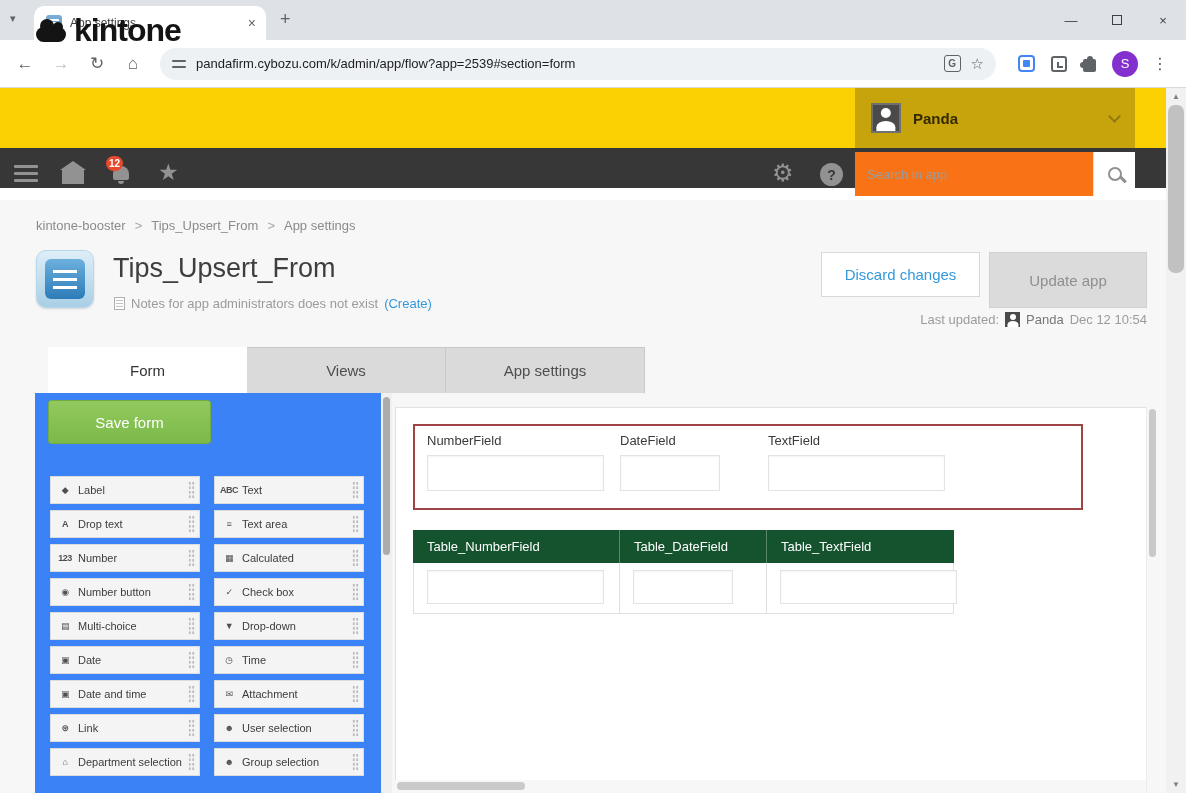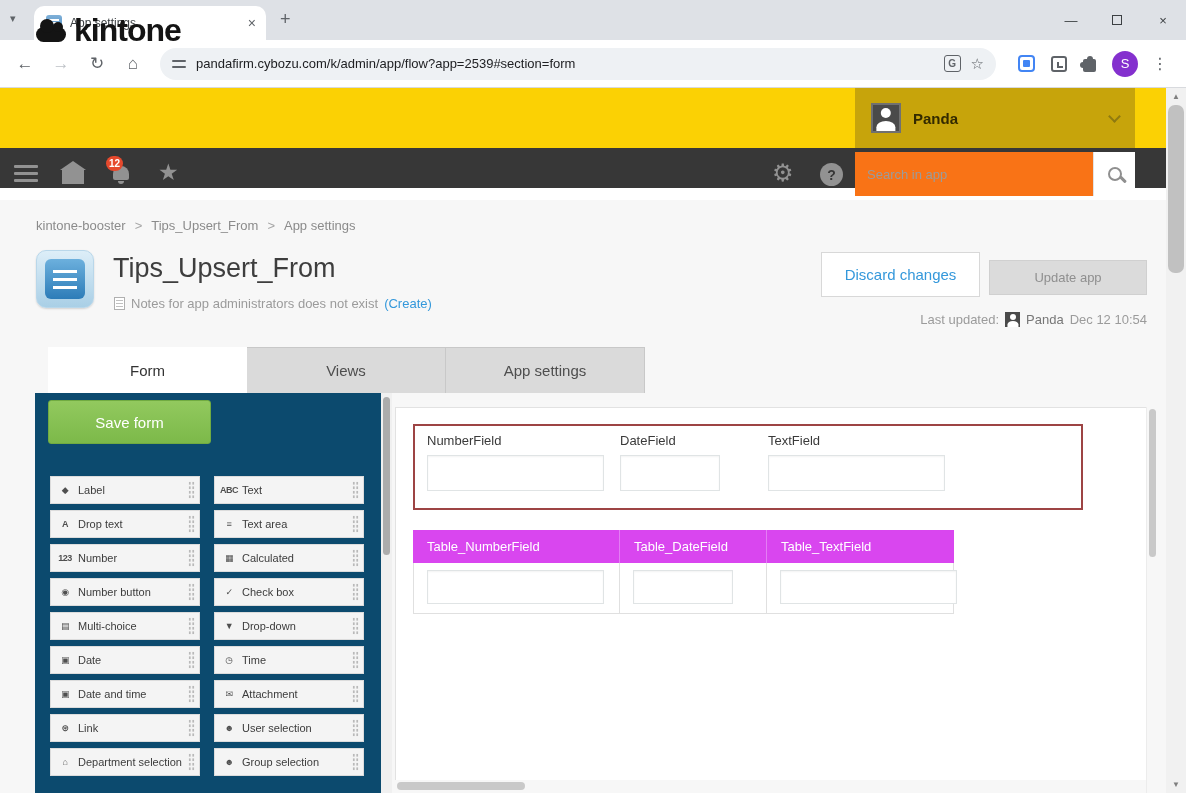--- a/index.html
+++ b/index.html
@@ -85,32 +85,32 @@
 
 .app-icon{position:absolute;left:36px;top:50px;width:58px;height:58px;border-radius:10px;background:linear-gradient(#ddeef8,#a9cfe6);border:1px solid #b9d7ea;box-shadow:0 1px 2px rgba(0,0,0,.15);display:flex;align-items:center;justify-content:center}
 .app-icon-inner{width:40px;height:40px;border-radius:6px;background:linear-gradient(#6cb0dd,#2d7cb8);display:flex;align-items:center;justify-content:center}
 .app-icon-lines{width:24px;height:19px;background:repeating-linear-gradient(to bottom,#fff 0,#fff 3px,transparent 3px,transparent 8px)}
 .page-title{position:absolute;left:113px;top:53px;font-size:27px;color:#3e3e3e;white-space:nowrap;font-weight:normal}
 .notes-line{position:absolute;left:114px;top:96px;display:flex;align-items:center;gap:6px;font-size:13px;color:#9b9b9b}
 .note-icon{position:relative;width:11px;height:13px;border:1px solid #b0b0b0;background:#fff}
 .note-icon::after{content:"";position:absolute;left:1px;top:2px;width:7px;height:1px;background:#c0c0c0;box-shadow:0 3px 0 #c0c0c0,0 6px 0 #c0c0c0}
 .notes-link{color:#3498db;text-decoration:none;cursor:pointer}
 .btn-discard{position:absolute;left:821px;top:52px;width:159px;height:45px;background:#fff;border:1px solid #d8d8d8;color:#3498db;font-size:15px;font-family:inherit;cursor:pointer}
-.btn-update{position:absolute;left:989px;top:60px;width:158px;height:35px;background:#dbdbdb;border:1px solid #d0d0d0;color:#8f8f8f;font-size:13px;font-family:inherit;cursor:pointer}
+.btn-update{position:absolute;left:989px;top:52px;width:158px;height:56px;background:#dbdbdb;border:1px solid #d0d0d0;color:#8f8f8f;font-size:15px;font-family:inherit;cursor:pointer}
 .last-updated{position:absolute;right:19px;top:112px;display:flex;align-items:center;gap:6px;font-size:13px;color:#9b9b9b}
 .mini-avatar{width:15px;height:15px;background:#4a4a4a;position:relative;overflow:hidden;flex:none}
 .lu-user{color:#777}
 
 .tabs{position:absolute;left:48px;top:147px;display:flex;height:46px}
 .ktab{width:199px;display:flex;align-items:center;justify-content:center;font-size:15px;color:#4e4e4e;background:#dadada;border-right:1px solid #c8c8c8;border-top:1px solid #c8c8c8;cursor:pointer}
 .ktab:first-child{border-left:1px solid #c8c8c8}
 .ktab.active{background:#fff;color:#333;border:0}
 
 
-.palette{position:absolute;left:35px;top:193px;width:346px;height:400px;background:#0c4a6e}
+.palette{position:absolute;left:35px;top:193px;width:346px;height:400px;background:#3b82f6}
 .save-btn{position:absolute;left:13px;top:7px;width:163px;height:44px;background:linear-gradient(#92c95e,#7cb949);border:1px solid #71ab41;border-radius:3px;color:#fff;font-size:15px;font-family:inherit;cursor:pointer}
 .palette-grid{position:absolute;left:15px;top:83px;display:grid;grid-template-columns:150px 150px;column-gap:14px;row-gap:6px}
 .p-item{height:28px;background:#f4f4f4;border:1px solid #dcdcdc;display:flex;align-items:center;padding:0 4px 0 5px;gap:4px;cursor:grab}
 .p-icon{width:18px;flex:none;text-align:center;font-size:9px;font-weight:bold;color:#4f4f4f;letter-spacing:-0.5px}
 .p-label{flex:1;font-size:11px;color:#3c3c3c;white-space:nowrap;overflow:hidden}
 .p-grip{width:7px;height:18px;flex:none;background-image:radial-gradient(#b9b9b9 1px,transparent 1.1px);background-size:3.5px 4.5px}
 .palette-scroll{position:absolute;left:381px;top:193px;width:11px;height:400px;background:#f0f0f0}
 .palette-scroll .thumb{position:absolute;left:2px;top:4px;width:7px;height:158px;background:#acacac;border-radius:4px}
 
 
@@ -119,21 +119,21 @@
 .form-field{position:absolute;top:0;height:82px}
 .form-field:nth-of-type(1){left:12px;width:190px}
 .form-field:nth-of-type(2){left:205px;width:115px}
 .form-field:nth-of-type(3){left:353px;width:190px}
 .ff-label{position:absolute;left:0;top:7px;font-size:13px;color:#3a3a3a}
 .ff-input{position:absolute;left:0;top:29px;height:36px;background:#fff;border:1px solid #e0e4e5;box-shadow:inset 0 1px 2px rgba(0,0,0,.05)}
 .form-field:nth-of-type(1) .ff-input{width:177px}
 .form-field:nth-of-type(2) .ff-input{width:100px}
 .form-field:nth-of-type(3) .ff-input{width:177px}
 .ktable{position:absolute;left:17px;top:122px;width:541px}
-.t-head{display:flex;height:33px;background:#d946ef}
+.t-head{display:flex;height:33px;background:#14532d}
 .th-cell{display:flex;align-items:center;padding-left:14px;color:#fff;font-size:13px;border-right:1px solid rgba(255,255,255,.3);cursor:pointer}
 .th-cell:nth-of-type(1){width:207px}
 .th-cell:nth-of-type(2){width:147px}
 .th-cell:nth-of-type(3){width:186px}
 .th-cell:last-of-type{border-right:0}
 .t-body{display:flex;height:51px;border:1px solid #e0e0e0;border-top:0;background:#fff}
 .td-cell{position:relative;border-right:1px solid #e0e0e0}
 .td-cell:nth-of-type(1){width:206px}
 .td-cell:nth-of-type(2){width:147px}
 .td-cell:nth-of-type(3){width:185px}

